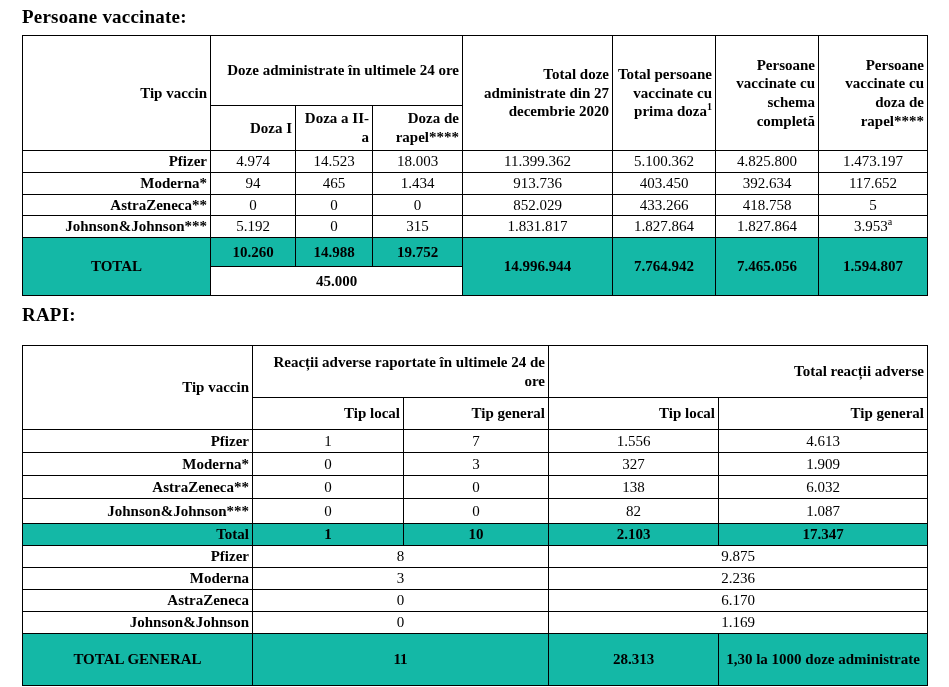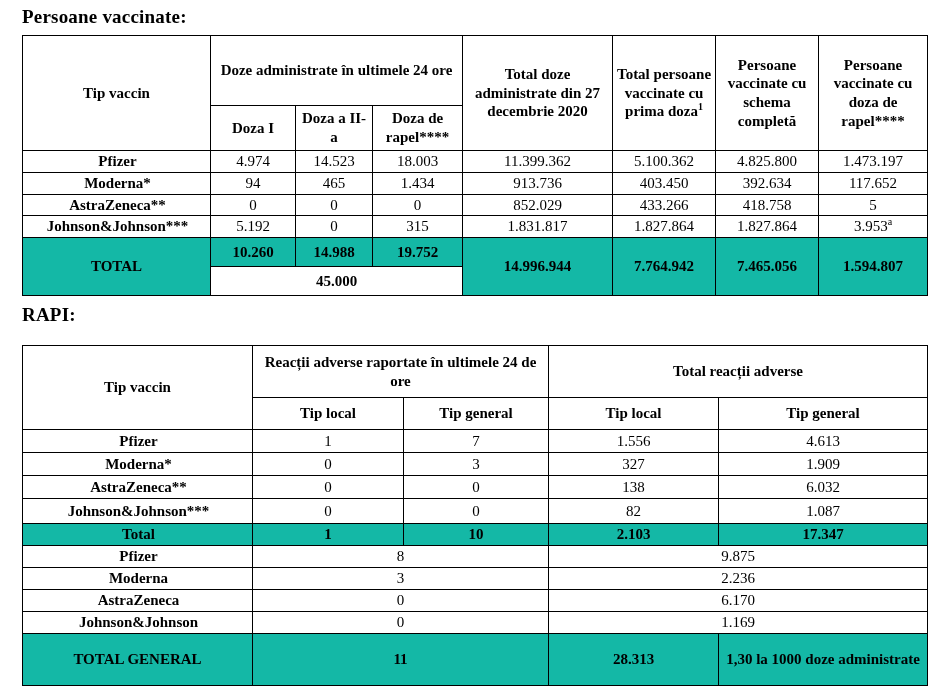--- a/index.html
+++ b/index.html
@@ -27,23 +27,23 @@
   }
   th, td {
     border:1px solid #000;
     font-size:15px;
     text-align:center;
     vertical-align:middle;
     padding:1px 3px;
     line-height:1.25;
     overflow:hidden;
   }
-  th { font-weight:bold; }
+  th { font-weight:bold;text-align:right; }
   td.label {
-    text-align:center;
+    text-align:right;
     font-weight:bold;
     padding-left:5px;
   }
   .gray { background:#14b8a6; }
   .bold { font-weight:bold; }
   sup { font-size:10px; line-height:0; }
 </style>
 </head>
 <body>
 

